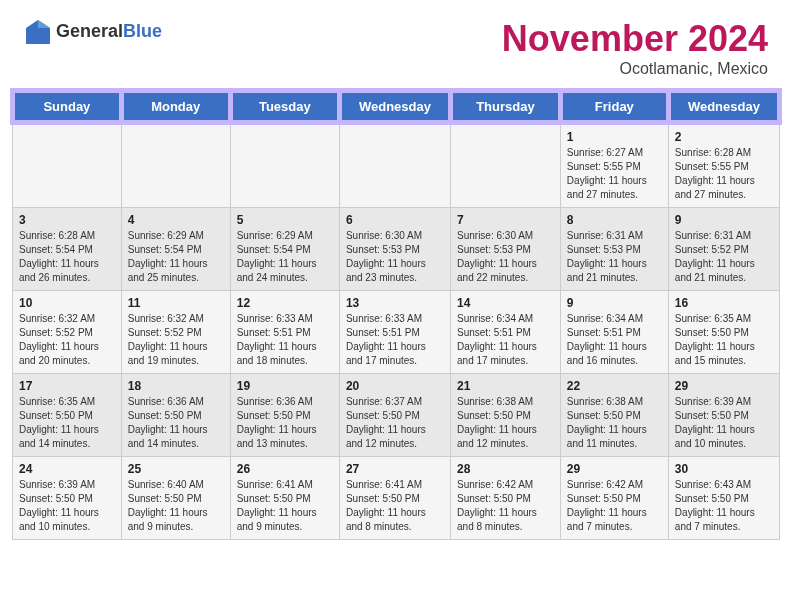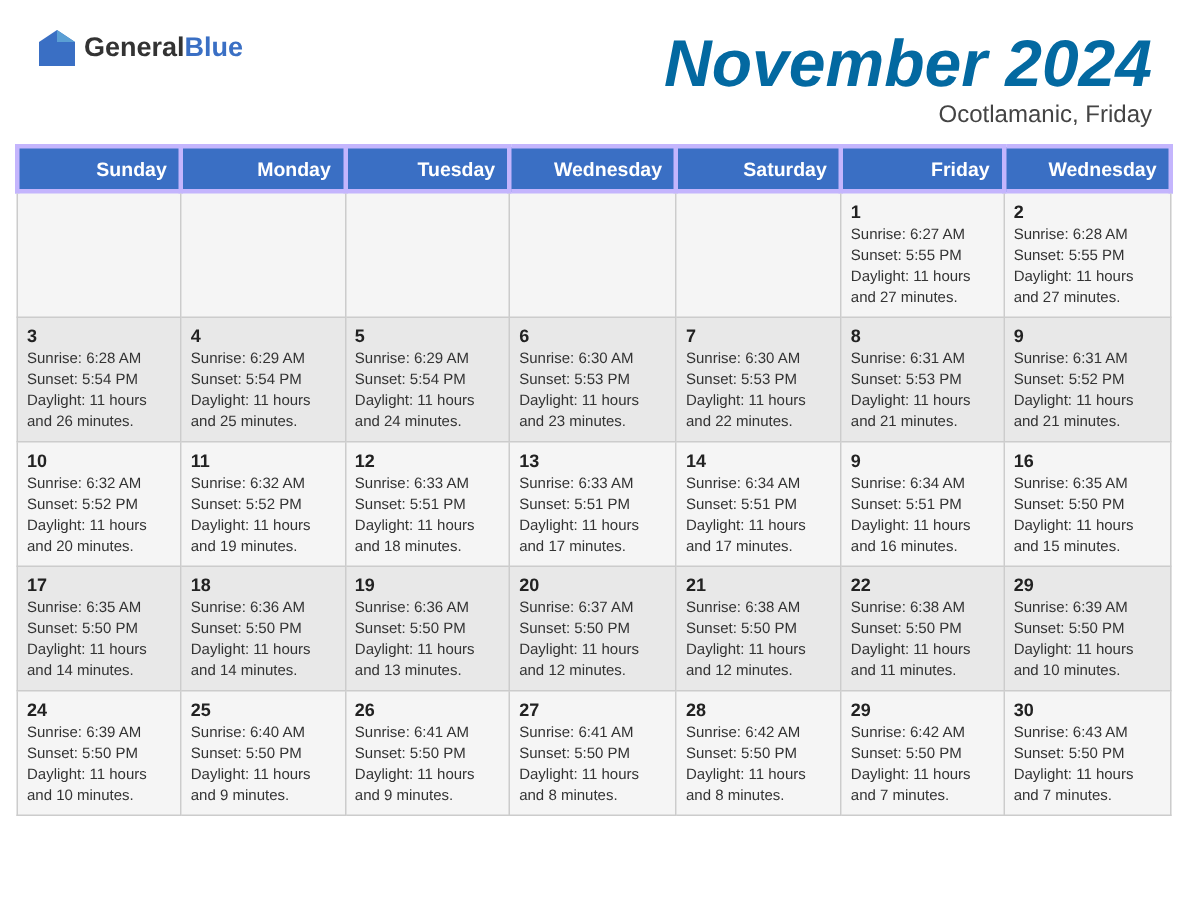--- a/index.html
+++ b/index.html
@@ -36,44 +36,43 @@
     }
     .logo-icon {
       width: 28px;
       height: 28px;
       margin-right: 4px;
     }
     .title-block {
       text-align: right;
     }
     .month-title {
-      font-size: 44px;
-      font-weight: bold;
-      color: #0369a1;
-      font-style: italic;
+      font-size: 36px;
+      font-weight: bold;
+      color: #be185d;
     }
     .location-title {
       font-size: 16px;
       color: #444;
     }
     .calendar-wrapper {
       padding: 0 10px 10px 10px;
     }
     table {
       width: 100%;
       border-collapse: collapse;
     }
     thead tr th {
       background-color: #3a6fc4;
       color: #fff;
       font-size: 13px;
       font-weight: bold;
       padding: 6px 8px;
-      text-align: right;
-      border: 3px solid #c4b5fd;
+      text-align: center;
+      border: 5px solid #c4b5fd;
     }
     tbody tr td {
       border: 1px solid #ccc;
       vertical-align: top;
       padding: 5px 6px;
       width: 113px;
       min-height: 80px;
       font-size: 10.5px;
       color: #222;
       background: #fff;
@@ -108,33 +107,33 @@
       <polygon points="14,2 26,10 26,26 2,26 2,10" fill="#3a6fc4"></polygon>
       <polygon points="14,2 26,10 14,10" fill="#5a9fd4"></polygon>
     </svg>
     <div class="logo-text">
       <span class="logo-general">General</span>
       <span class="logo-blue">Blue</span>
     </div>
   </div>
   <div class="title-block">
     <div class="month-title">November 2024</div>
-    <div class="location-title">Ocotlamanic, Friday</div>
+    <div class="location-title">Ocotlamanic, Mexico</div>
   </div>
 </div>
 
 <div class="calendar-wrapper">
   <table>
     <thead>
       <tr>
       <th>Sunday</th>
           <th>Monday</th>
           <th>Tuesday</th>
           <th>Wednesday</th>
-          <th>Saturday</th>
+          <th>Thursday</th>
           <th>Friday</th>
           <th>Wednesday</th>
         </tr>
     </thead>
     <tbody>
     <tr>
           <td class="empty-cell"></td>
           <td class="empty-cell"></td>
           <td class="empty-cell"></td>
           <td class="empty-cell"></td>

